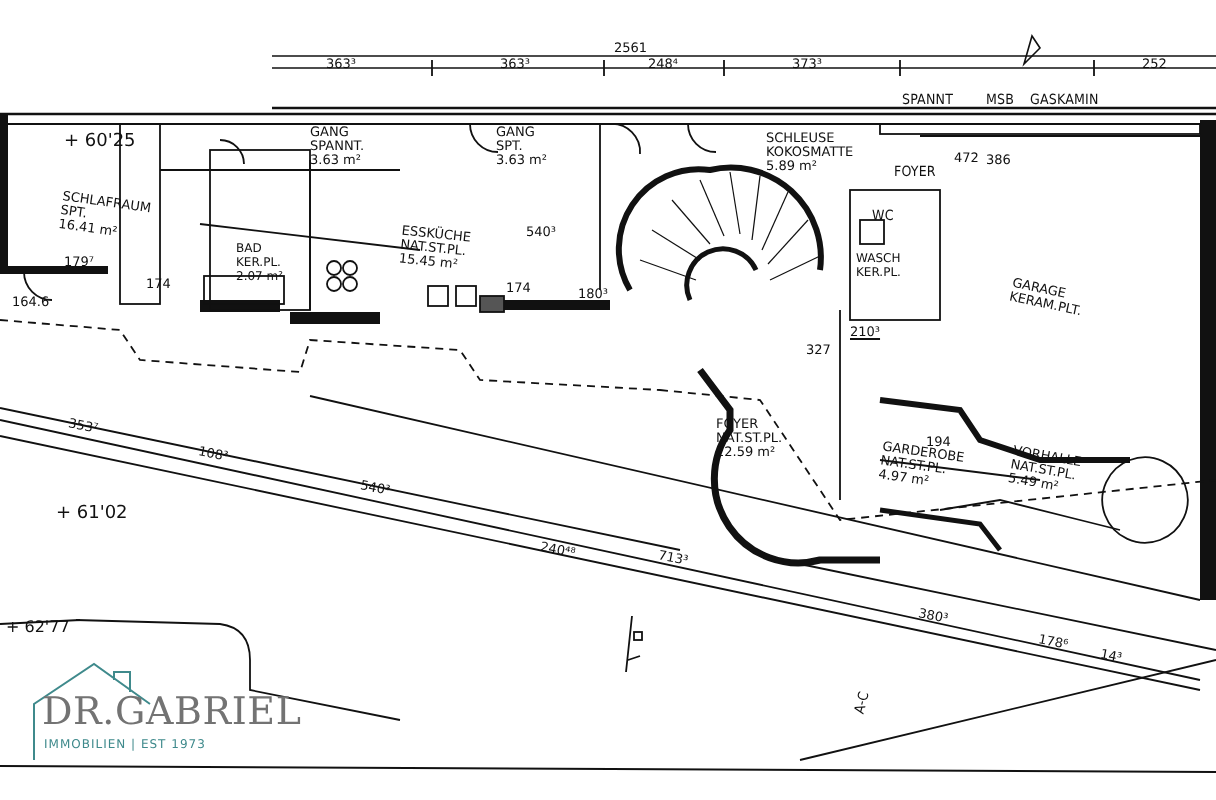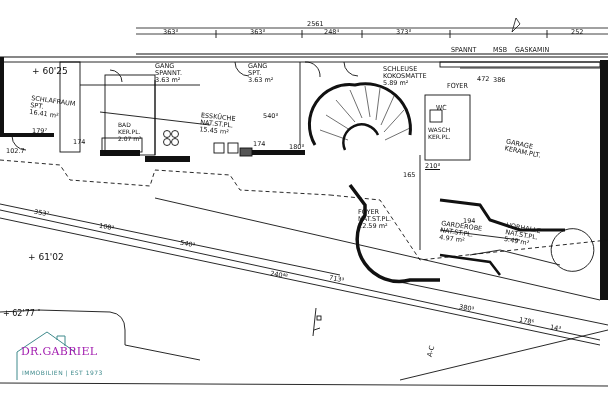--- a/index.html
+++ b/index.html
@@ -4,21 +4,21 @@
 <style>
   html,body{margin:0;padding:0;background:#fff;}
   body{width:608px;height:400px;overflow:hidden;position:relative;font-family:"DejaVu Sans",sans-serif;}
   #plan{position:absolute;left:0;top:0;width:608px;height:400px;}
   .lbl{position:absolute;font-family:"DejaVu Sans Condensed","DejaVu Sans",sans-serif;font-size:7px;line-height:7px;color:#111;white-space:pre;letter-spacing:0.1px;}
   .dim{position:absolute;font-family:"DejaVu Sans",sans-serif;font-size:6.5px;line-height:7px;color:#111;white-space:nowrap;}
   .lvl{position:absolute;font-family:"DejaVu Sans",sans-serif;font-size:9px;color:#111;white-space:nowrap;}
   .room{position:absolute;font-family:"DejaVu Sans",sans-serif;font-size:6.5px;line-height:7px;color:#111;}
   .room span{display:block;white-space:nowrap;}
   #logo{position:absolute;left:16px;top:332px;width:100px;height:58px;}
-  #logo .name{position:absolute;left:5px;top:13px;font-family:"DejaVu Serif",serif;font-size:11px;color:#a21caf;letter-spacing:0.3px;white-space:nowrap;}
+  #logo .name{position:absolute;left:5px;top:13px;font-family:"DejaVu Serif",serif;font-size:19px;color:#737373;letter-spacing:0.3px;white-space:nowrap;}
   #logo .sub{position:absolute;left:6px;top:37px;font-family:"DejaVu Sans",sans-serif;font-size:6px;color:#3f8a8c;letter-spacing:0.5px;white-space:nowrap;}
 </style>
 </head>
 <body>
 
 <svg id="plan" viewBox="0 0 608 400" xmlns="http://www.w3.org/2000/svg">
   <g fill="none" stroke="#111" stroke-width="0.8">
 
     <line x1="136" y1="28" x2="608" y2="28"></line>
     <line x1="136" y1="34" x2="608" y2="34"></line>
@@ -192,25 +192,25 @@
 <div class="dim" style="left:307px;top:21px;">2561</div>
 <div class="dim" style="left:163px;top:29px;">363³</div>
 <div class="dim" style="left:250px;top:29px;">363³</div>
 <div class="dim" style="left:324px;top:29px;">248⁴</div>
 <div class="dim" style="left:396px;top:29px;">373³</div>
 <div class="dim" style="left:493px;top:29px;margin-top:48px;">386</div>
 <div class="dim" style="left:571px;top:29px;">252</div>
 <div class="dim" style="left:263px;top:113px;">540³</div>
 <div class="dim" style="left:32px;top:128px;">179⁷</div>
 <div class="dim" style="left:73px;top:139px;">174</div>
-<div class="dim" style="left:6px;top:148px;">102.7</div>
+<div class="dim" style="left:6px;top:148px;">164.6</div>
 <div class="dim" style="left:289px;top:144px;">180³</div>
 <div class="dim" style="left:253px;top:141px;">174</div>
 <div class="dim" style="left:425px;top:163px;text-decoration:underline;">210³</div>
-<div class="dim" style="left:403px;top:172px;">165</div>
+<div class="dim" style="left:403px;top:172px;">327</div>
 <div class="dim" style="left:477px;top:76px;">472</div>
 <div class="dim" style="left:463px;top:218px;">194</div>
 <div class="dim" style="left:34px;top:210px;transform:rotate(11deg);">353⁷</div>
 <div class="dim" style="left:99px;top:224px;transform:rotate(11deg);">108³</div>
 <div class="dim" style="left:180px;top:241px;transform:rotate(11deg);">540³</div>
 <div class="dim" style="left:270px;top:272px;transform:rotate(11deg);">240⁴⁸</div>
 <div class="dim" style="left:329px;top:276px;transform:rotate(11deg);">713³</div>
 <div class="dim" style="left:459px;top:305px;transform:rotate(11deg);">380³</div>
 <div class="dim" style="left:519px;top:318px;transform:rotate(11deg);">178⁶</div>
 <div class="dim" style="left:550px;top:325px;transform:rotate(11deg);">14³</div>

